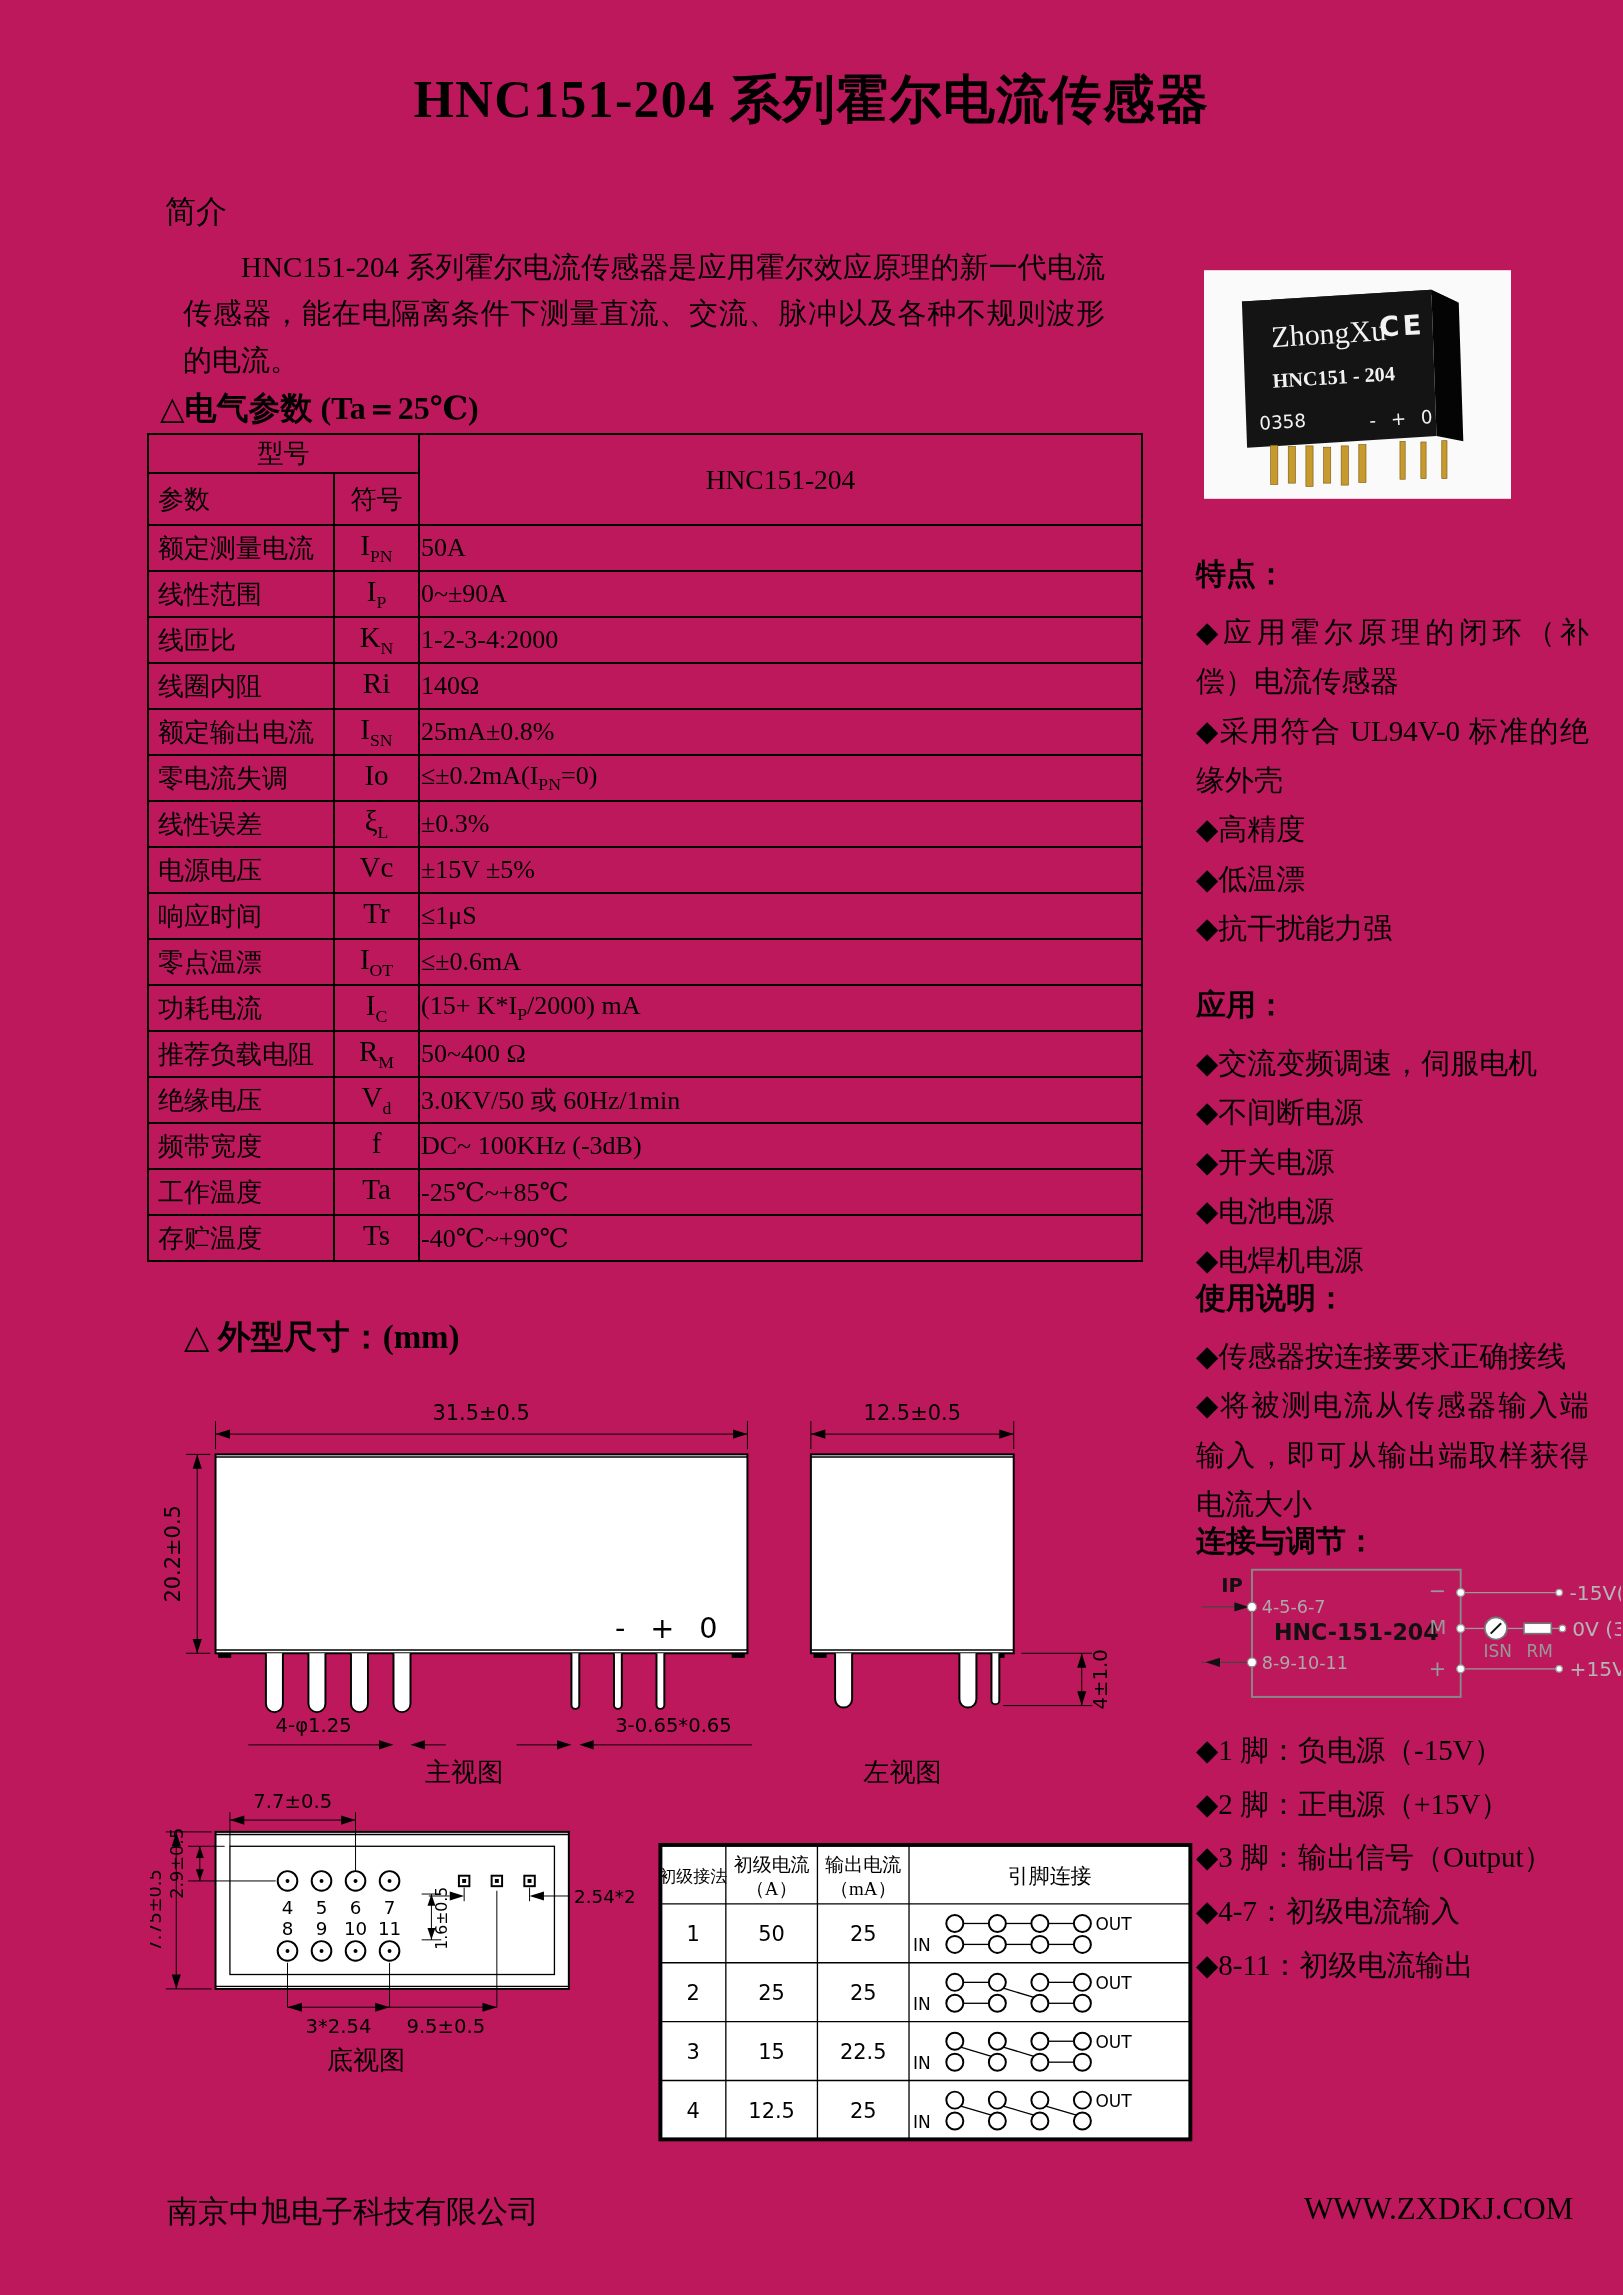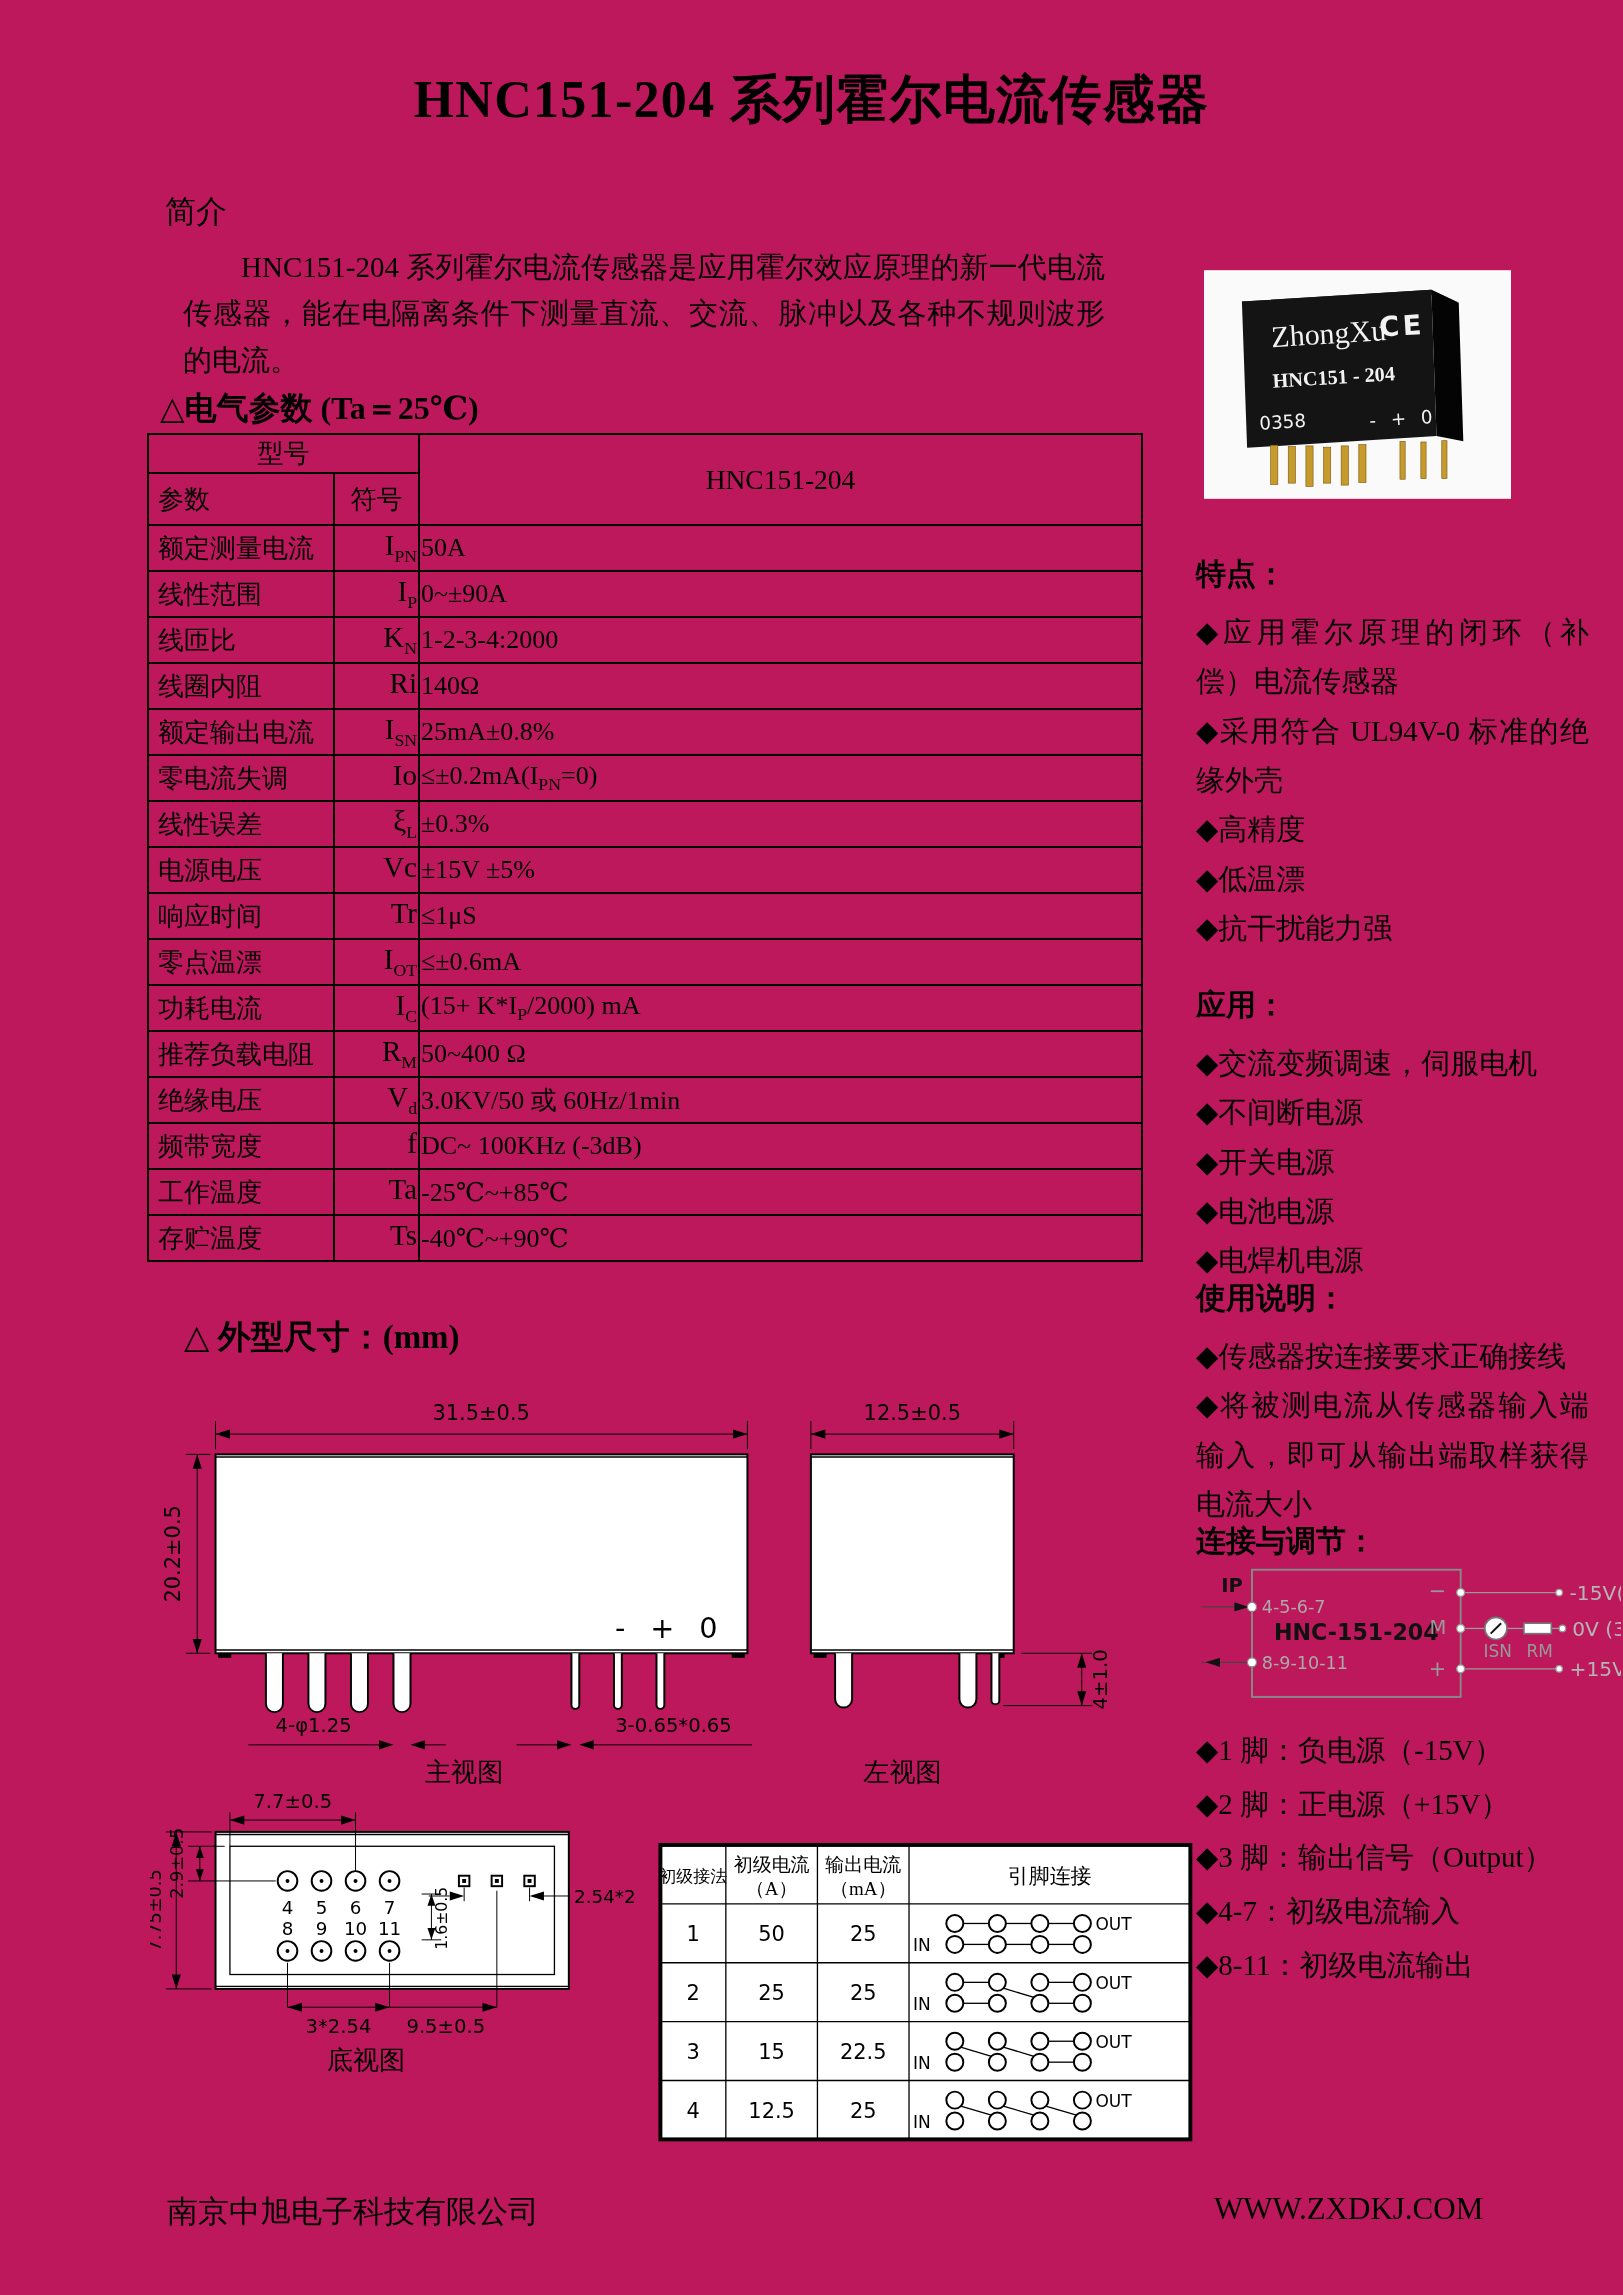--- a/index.html
+++ b/index.html
@@ -11,21 +11,21 @@
   .intro-body{position:absolute;left:175px;top:236px;width:922px;font-size:29px;
               line-height:1.6;text-indent:2em;margin:8px;text-align:justify}
   .elec-head{position:absolute;left:160px;top:387px;font-size:32px;font-weight:bold}
   .dims-head{position:absolute;left:184px;top:1315px;font-size:33px;font-weight:bold}
 
   table.params{position:absolute;left:147px;top:433px;width:994px;border-collapse:collapse;
                table-layout:fixed;font-size:26px}
   table.params td{border:2px solid #000;vertical-align:middle}
   table.params td.p{text-align:left;padding-left:9px}
   table.params td.c{text-align:center}
-  table.params td.s{text-align:right;font-size:29px}
+  table.params td.s{text-align:center;font-size:29px}
   table.params td.v{text-align:left}
   table.params sub{font-size:17.7px}
   table.params .hr1{height:38px}
   table.params .hr2{height:52px}
   table.params .dr{height:46px}
   .modelval{font-size:27.5px}
 
   .sec{position:absolute;left:1196px;width:393px;font-size:29px;line-height:1.7}
   .sec .h{font-weight:bold;font-size:30px;margin:0 0 9.2px 0}
   .sec .li{margin:0;text-align:justify}
@@ -44,21 +44,21 @@
   .dims-svg text{font-family:"DejaVu Sans","Liberation Sans",sans-serif;fill:#000}
   .dims-svg .cjk{font-family:"Liberation Serif","DejaVu Serif",serif}
   .dims-svg .body{fill:#fff;stroke:#000;stroke-width:3}
   .dims-svg .pin{fill:#fff;stroke:#000;stroke-width:3}
   .dims-svg .thin{stroke-width:1.5}
   .dims-svg circle{fill:#fff;stroke:#000;stroke-width:3}
   .dims-svg .dot{fill:#000;stroke:none}
 
   .wiring-svg text{font-family:"DejaVu Sans","Liberation Sans",sans-serif}
   .footer-company{position:absolute;left:167px;top:2191px;font-size:31px}
-  .footer-site{position:absolute;left:1214px;top:2191px;font-size:31px;font-family:"Liberation Serif",serif}
+  .footer-site{position:absolute;left:1304px;top:2191px;font-size:31px;font-family:"Liberation Serif",serif}
 </style>
 </head>
 <body>
 
 <div class="page">
 
   <h1 class="title">HNC151-204 系列霍尔电流传感器</h1>
 
   <div class="intro-head">简介</div>
   <p class="intro-body">HNC151-204 系列霍尔电流传感器是应用霍尔效应原理的新一代电流传感器，能在电隔离条件下测量直流、交流、脉冲以及各种不规则波形的电流。</p>

